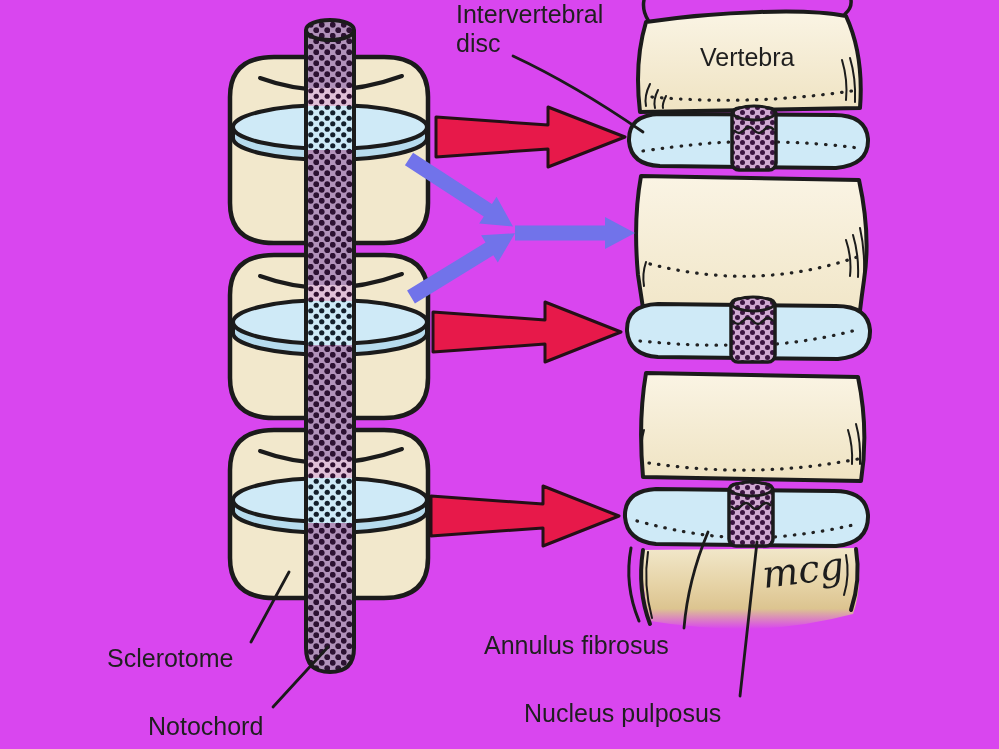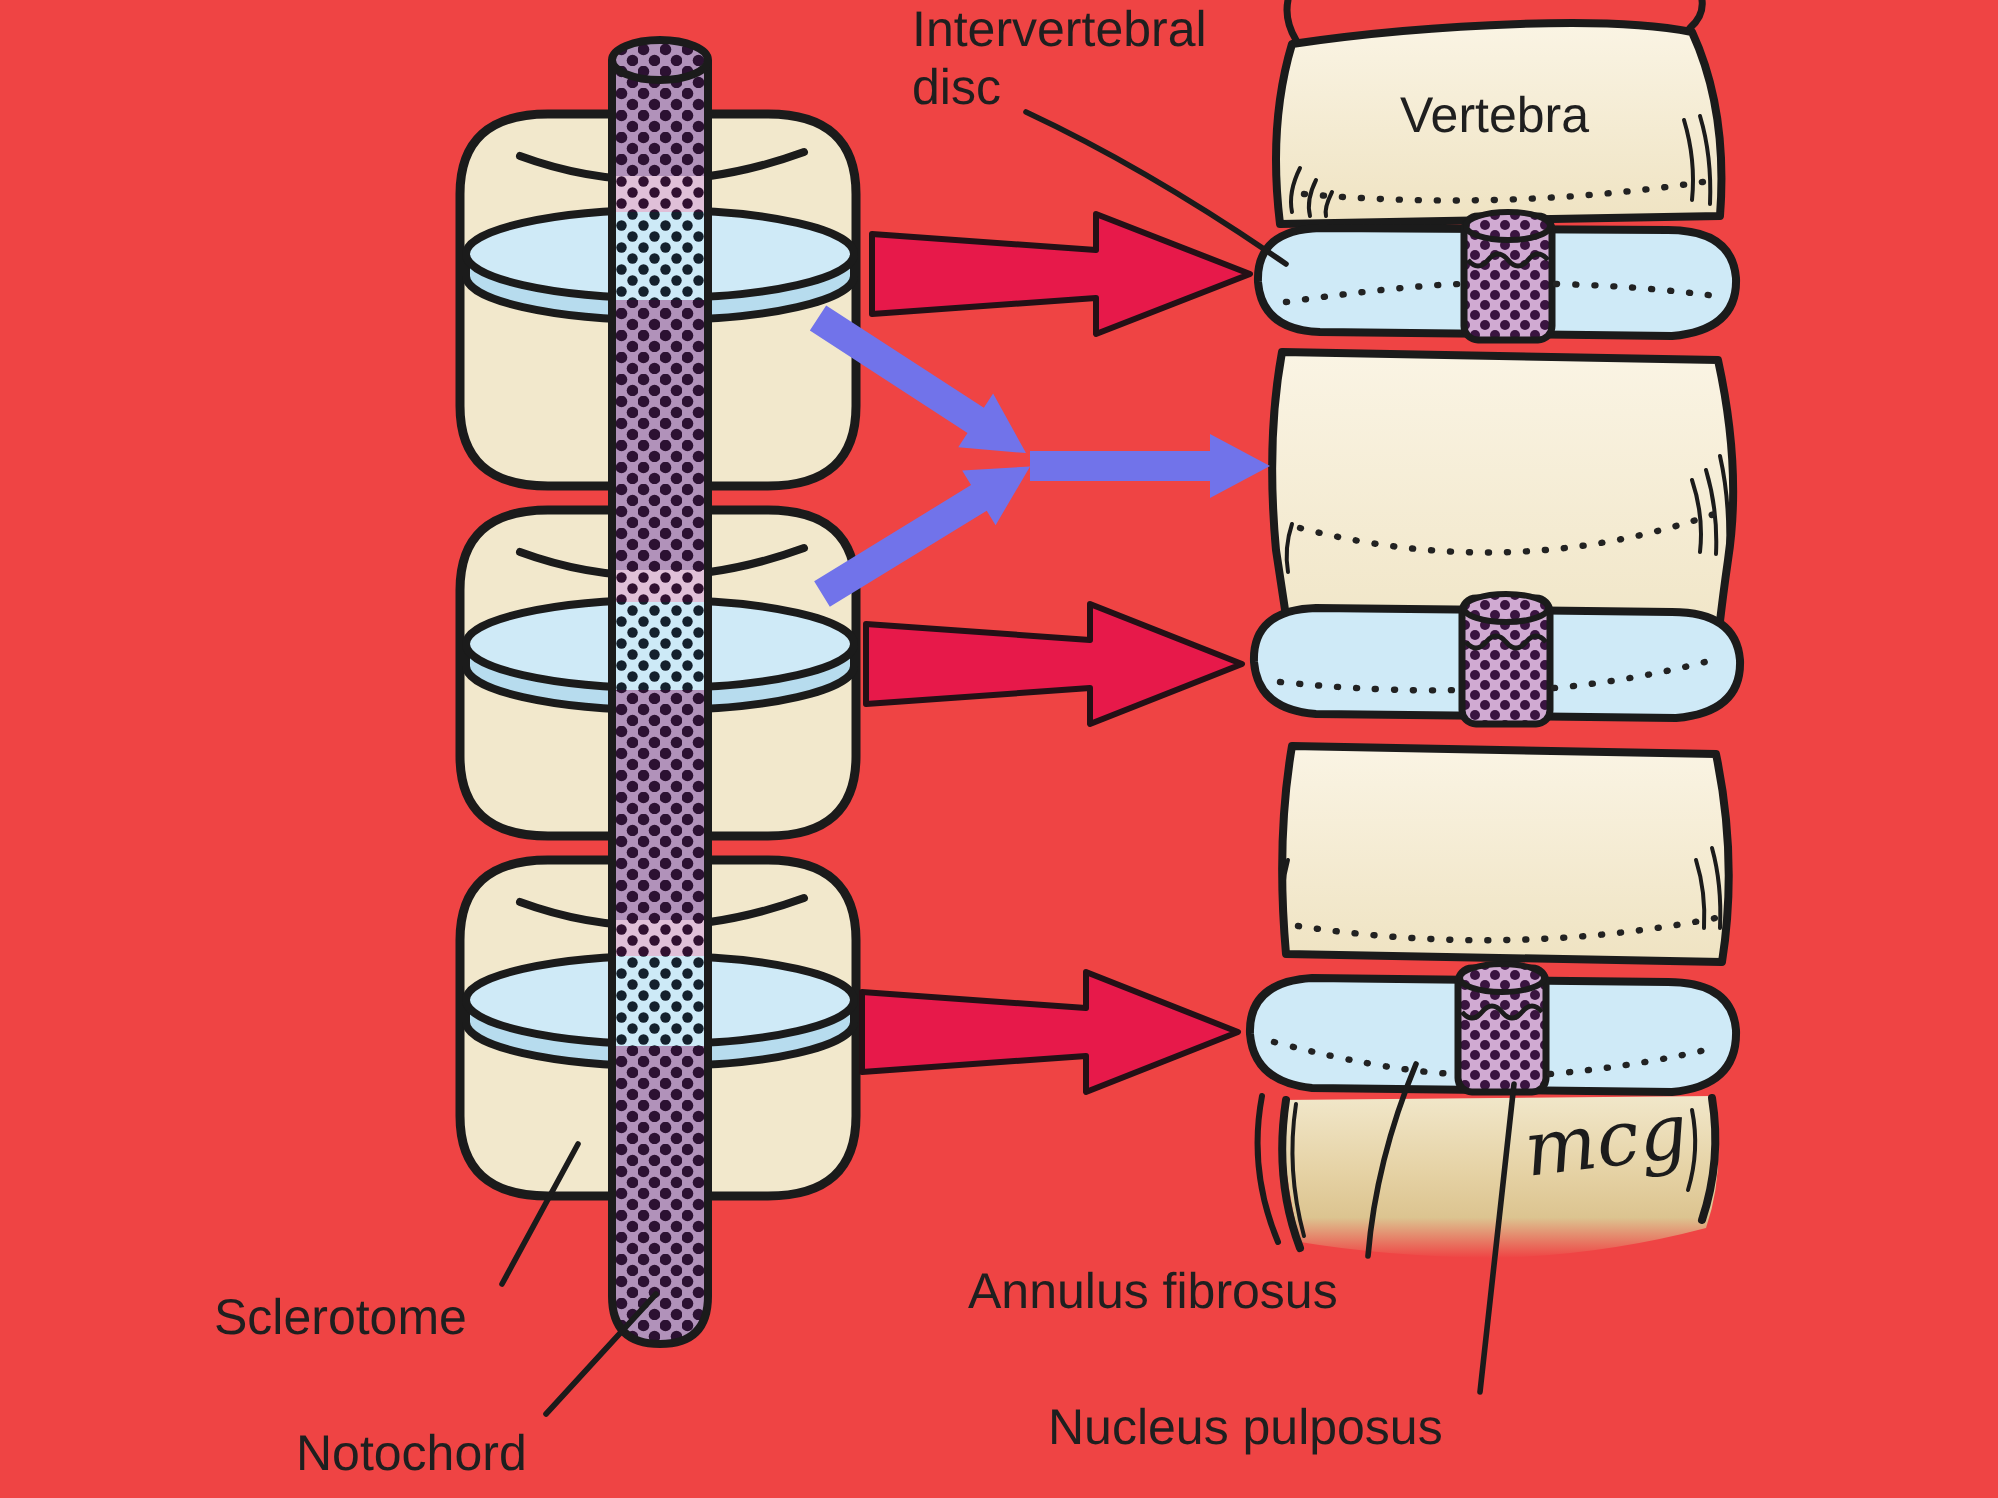--- a/index.html
+++ b/index.html
@@ -1,16 +1,16 @@
 <!DOCTYPE html>
 <html><head>
 <meta charset="utf-8">
 <style>
   html,body{margin:0;padding:0;background:#ffffff;}
-  .stage{position:relative;width:999px;height:749px;background:#ef4444;overflow:hidden;
+  .stage{position:relative;width:999px;height:749px;background:#d946ef;overflow:hidden;
          font-family:"Liberation Sans",sans-serif;}
   svg{position:absolute;left:0;top:0;}
   text.lbl{font-family:"Liberation Sans",sans-serif;font-size:25px;fill:#1f1f1f;}
   text.sig{font-family:"DejaVu Serif",serif;font-style:italic;font-size:38px;fill:#1c1c1c;}
 </style>
 </head>
 <body>
 
 <div class="stage">
 <svg width="999" height="749" viewBox="0 0 999 749">

